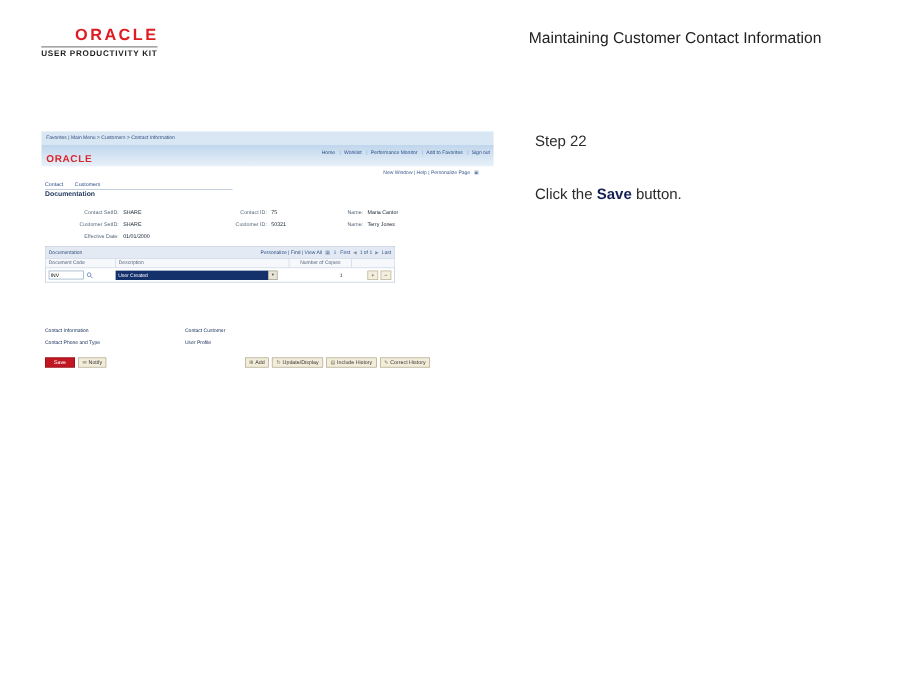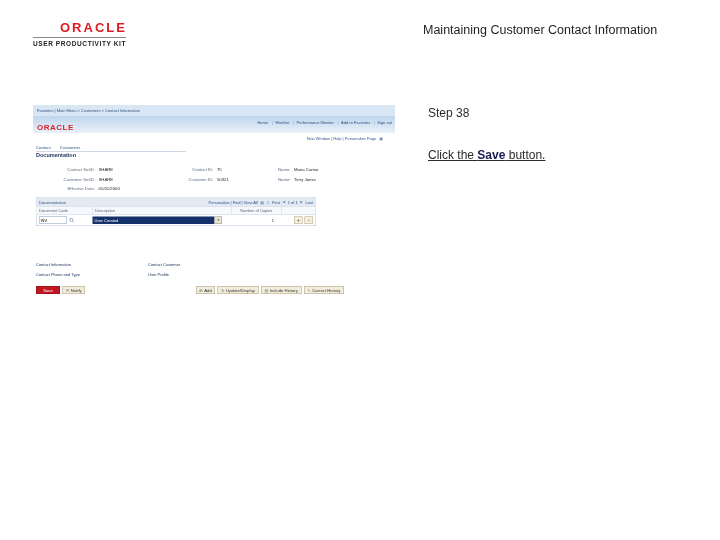--- a/index.html
+++ b/index.html
@@ -11,21 +11,21 @@
 
   
   .logo-block { position:absolute; left:33px; top:20px; width:93px; }
   .logo-brand { margin-left:27px; font-size:13px; font-weight:bold; color:#de1b21; letter-spacing:2px; }
   .logo-rule  { margin-top:2px; border-bottom:1px solid #8a8a8a; width:93px; }
   .logo-sub   { margin-top:2px; font-size:6.5px; font-weight:bold; color:#1c1c1c; letter-spacing:0.6px; }
 
   .doc-title { position:absolute; left:423px; top:23px; font-size:12.5px; color:#1f1f1f; }
 
   .step-label  { position:absolute; left:428px; top:106px; font-size:12px; color:#2b2b2b; }
-  .instruction { position:absolute; left:428px; top:148px; font-size:12px; color:#2b2b2b;text-decoration:underline; }
+  .instruction { position:absolute; left:428px; top:148px; font-size:12px; color:#2b2b2b; }
   .instruction b { color:#151f54; }
 
   
   .screenshot { position:absolute; left:33px; top:105px; width:362px; height:197px; overflow:hidden; }
   .shot-scale { position:relative; width:724px; height:394px; transform:scale(0.5); transform-origin:0 0;
                 font-size:9px; color:#2b2b2b; }
 
   .crumbbar { position:absolute; left:0; top:0; right:0; height:22px; background:#d9e6f4;
               font-size:8px; color:#33527e; line-height:22px; padding-left:8px; }
 
@@ -99,21 +99,21 @@
 <body>
 
 <div class="logo-block">
   <div class="logo-brand">ORACLE</div>
   <div class="logo-rule"></div>
   <div class="logo-sub">USER PRODUCTIVITY KIT</div>
 </div>
 
 <div class="doc-title">Maintaining Customer Contact Information</div>
 
-<div class="step-label">Step 38</div>
+<div class="step-label">Step 22</div>
 
 <p class="instruction">
   <span>Click the</span>
   <b>Save</b>
   <span>button.</span>
 </p>
 
 <div class="screenshot">
   <div class="shot-scale">
 

